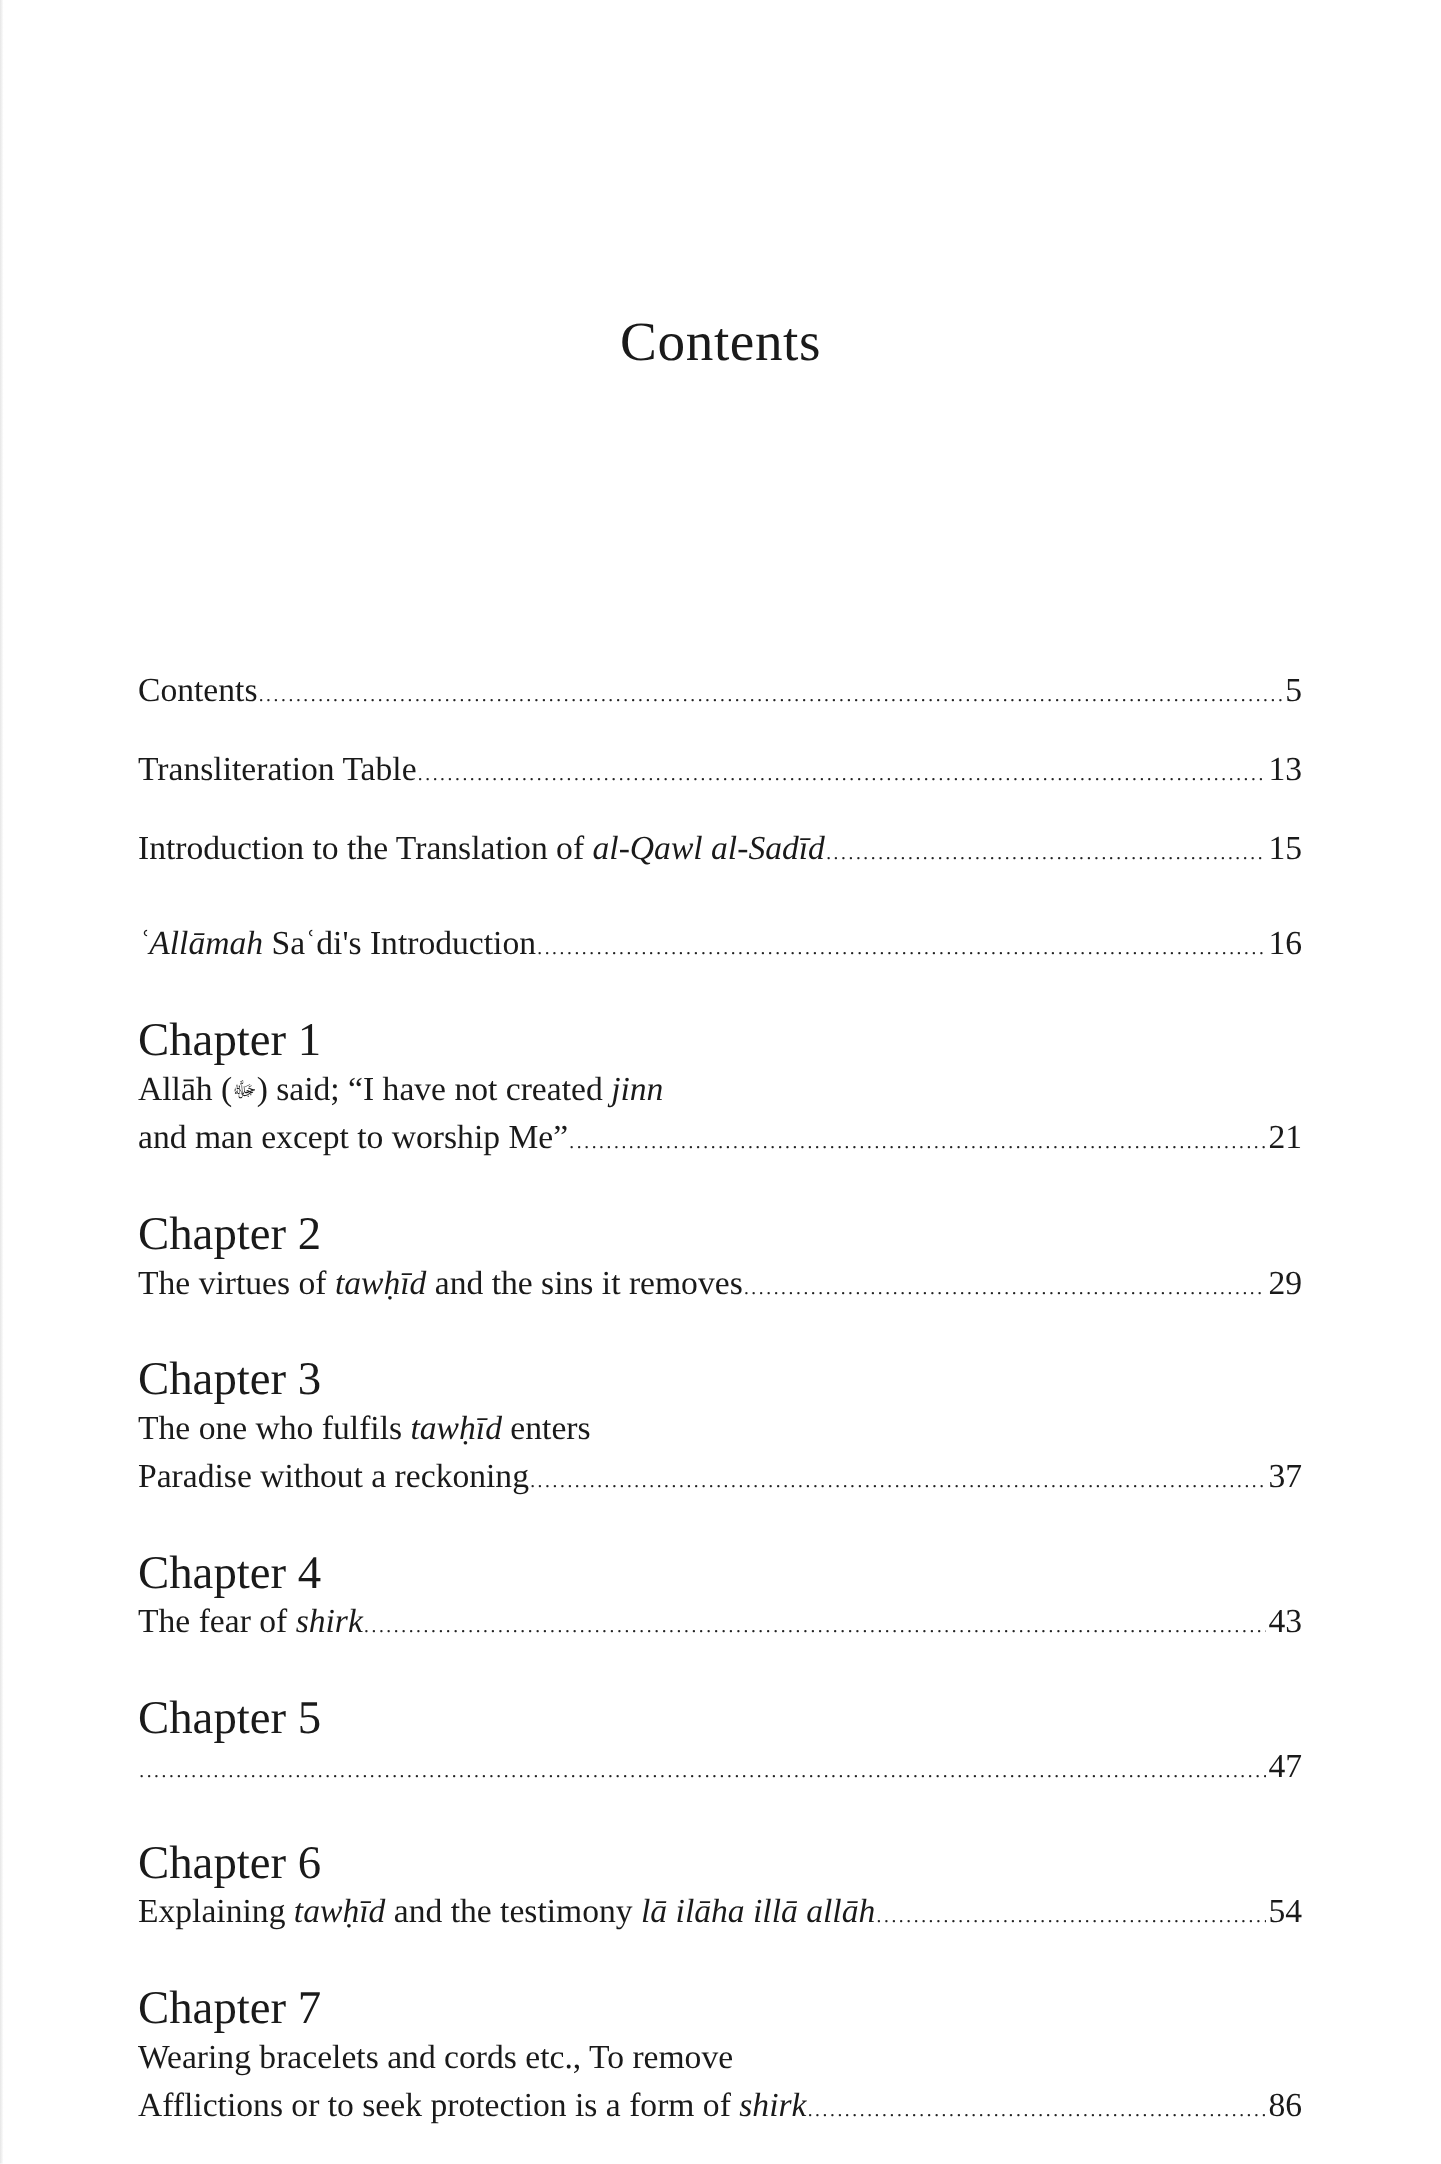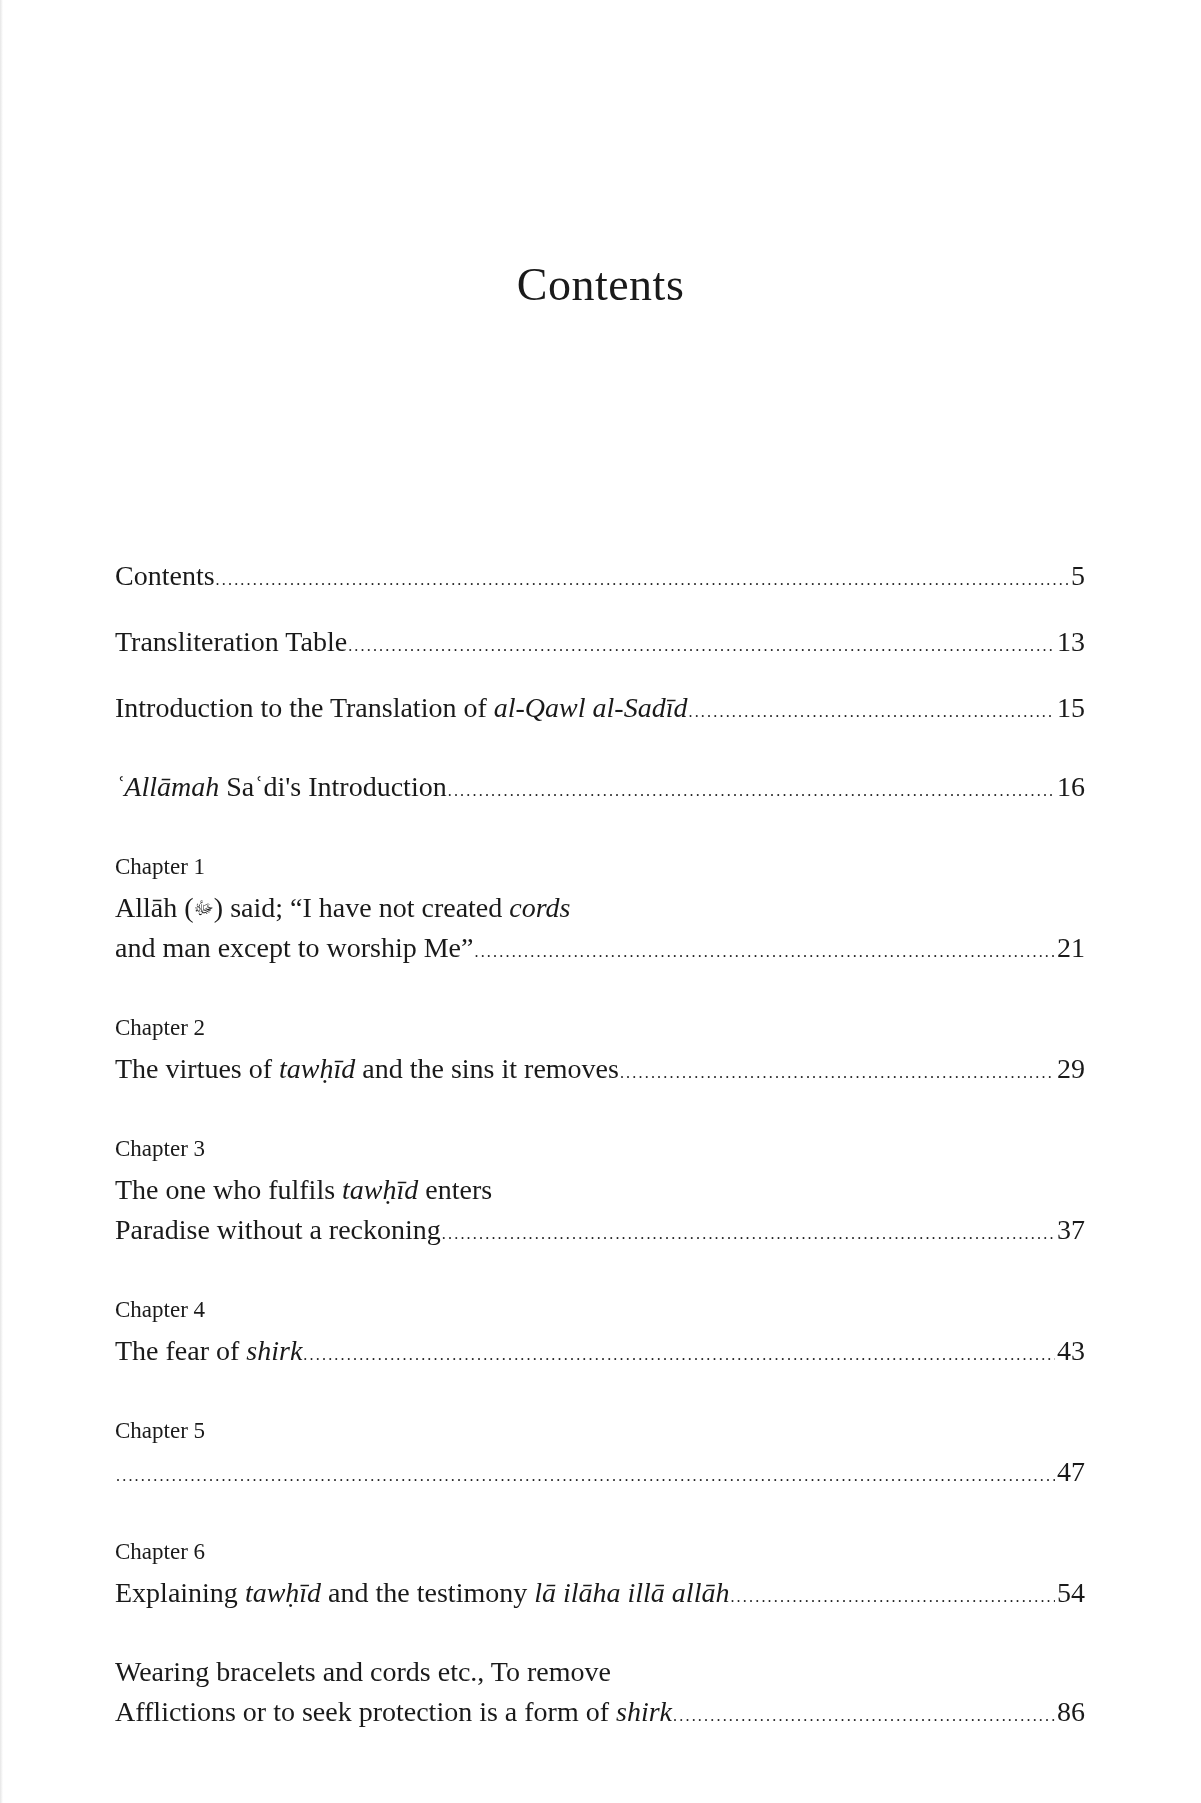--- a/index.html
+++ b/index.html
@@ -60,21 +60,21 @@
   .line .leader::before {
     content: "..........................................................................................................................................................................................................................................................";
   }
   .line .page { flex: 0 0 auto; }
   .plain-line {
     font-size: 28px;
     line-height: 40px;
     white-space: nowrap;
   }
   .chapter-heading {
-    font-size: 23px;
+    font-size: 39px;
     line-height: 42px;
     margin: 0;
     font-weight: normal;
   }
   .simple { margin-bottom: 22px; }
   .chap { margin-bottom: 22px; margin-top: 35px; }
   em { font-style: italic; }
   .glyph {
     display: inline-block;
     font-size: 18px;
@@ -117,21 +117,21 @@
   <div class="entry chap">
     <div class="line">
       <span class="text"><em>ʿAllāmah</em><span> Saʿdi's Introduction</span></span>
       <span class="leader"></span>
       <span class="page">16</span>
     </div>
   </div>
 
   <div class="entry chap">
     <h2 class="chapter-heading">Chapter 1</h2>
-    <div class="plain-line"><span>Allāh (</span><span class="glyph">ﷻ</span><span>) said; “I have not created </span><em>cords</em></div>
+    <div class="plain-line"><span>Allāh (</span><span class="glyph">ﷻ</span><span>) said; “I have not created </span><em>jinn</em></div>
     <div class="line">
       <span class="text">and man except to worship Me”</span>
       <span class="leader"></span>
       <span class="page">21</span>
     </div>
   </div>
 
   <div class="entry chap">
     <h2 class="chapter-heading">Chapter 2</h2>
     <div class="line">
@@ -171,20 +171,21 @@
   <div class="entry chap">
     <h2 class="chapter-heading">Chapter 6</h2>
     <div class="line">
       <span class="text"><span>Explaining </span><em>tawḥīd</em><span> and the testimony </span><em>lā ilāha illā allāh</em></span>
       <span class="leader"></span>
       <span class="page">54</span>
     </div>
   </div>
 
   <div class="entry chap">
+    <h2 class="chapter-heading">Chapter 7</h2>
     <div class="plain-line">Wearing bracelets and cords etc., To remove</div>
     <div class="line">
       <span class="text"><span>Afflictions or to seek protection is a form of </span><em>shirk</em></span>
       <span class="leader"></span>
       <span class="page">86</span>
     </div>
   </div>
 
 </div>
 

